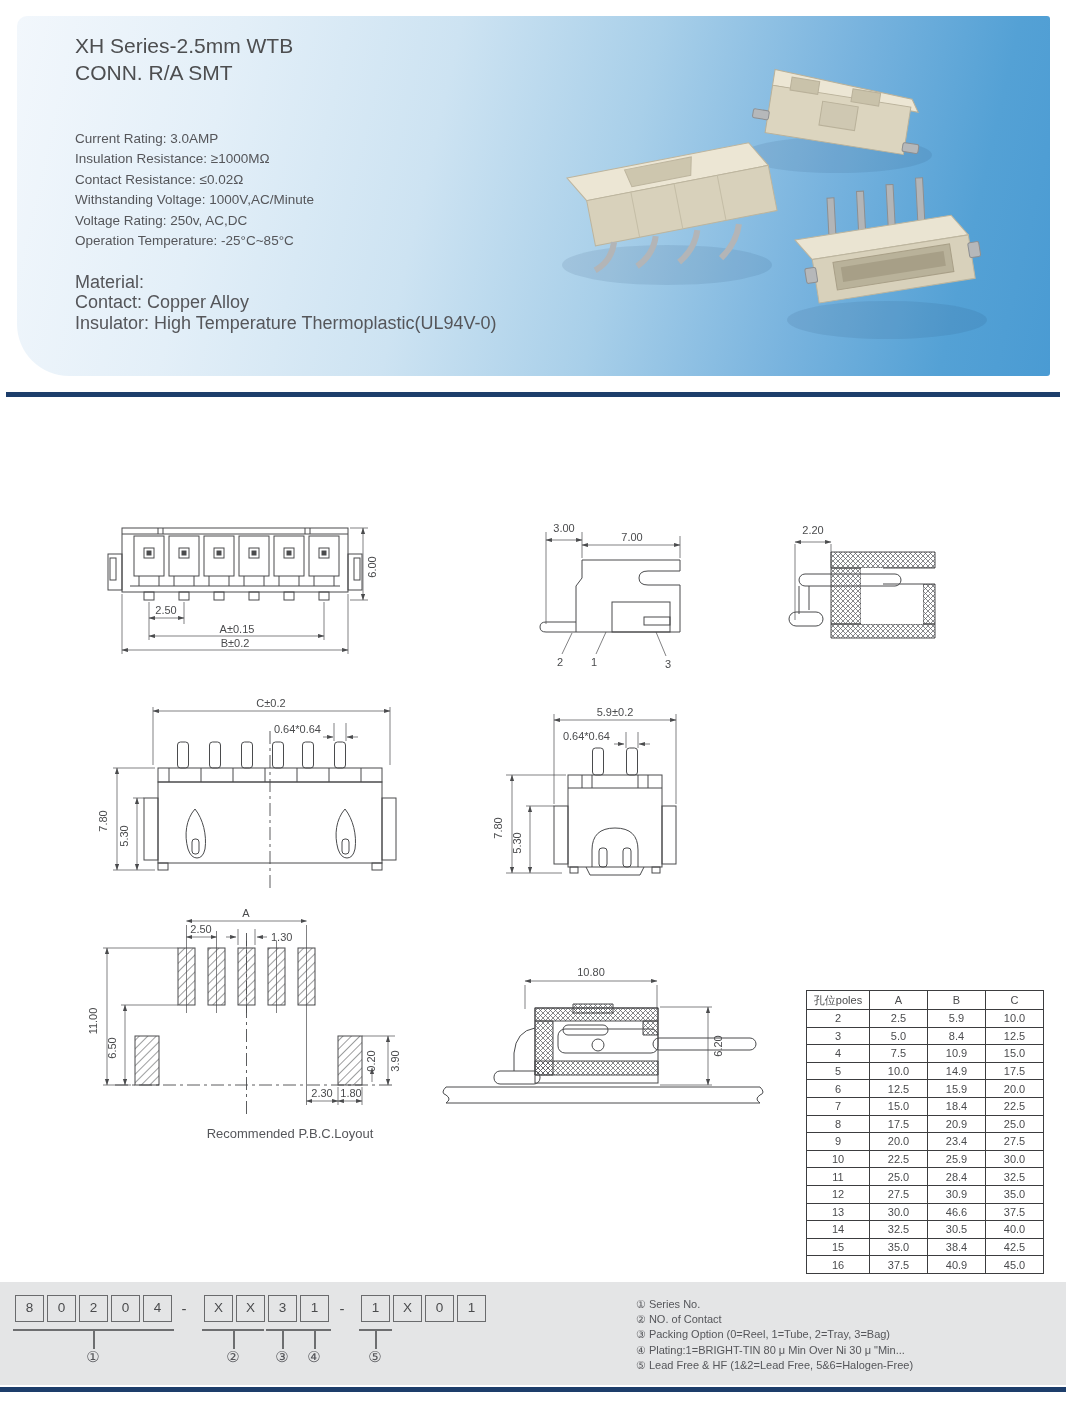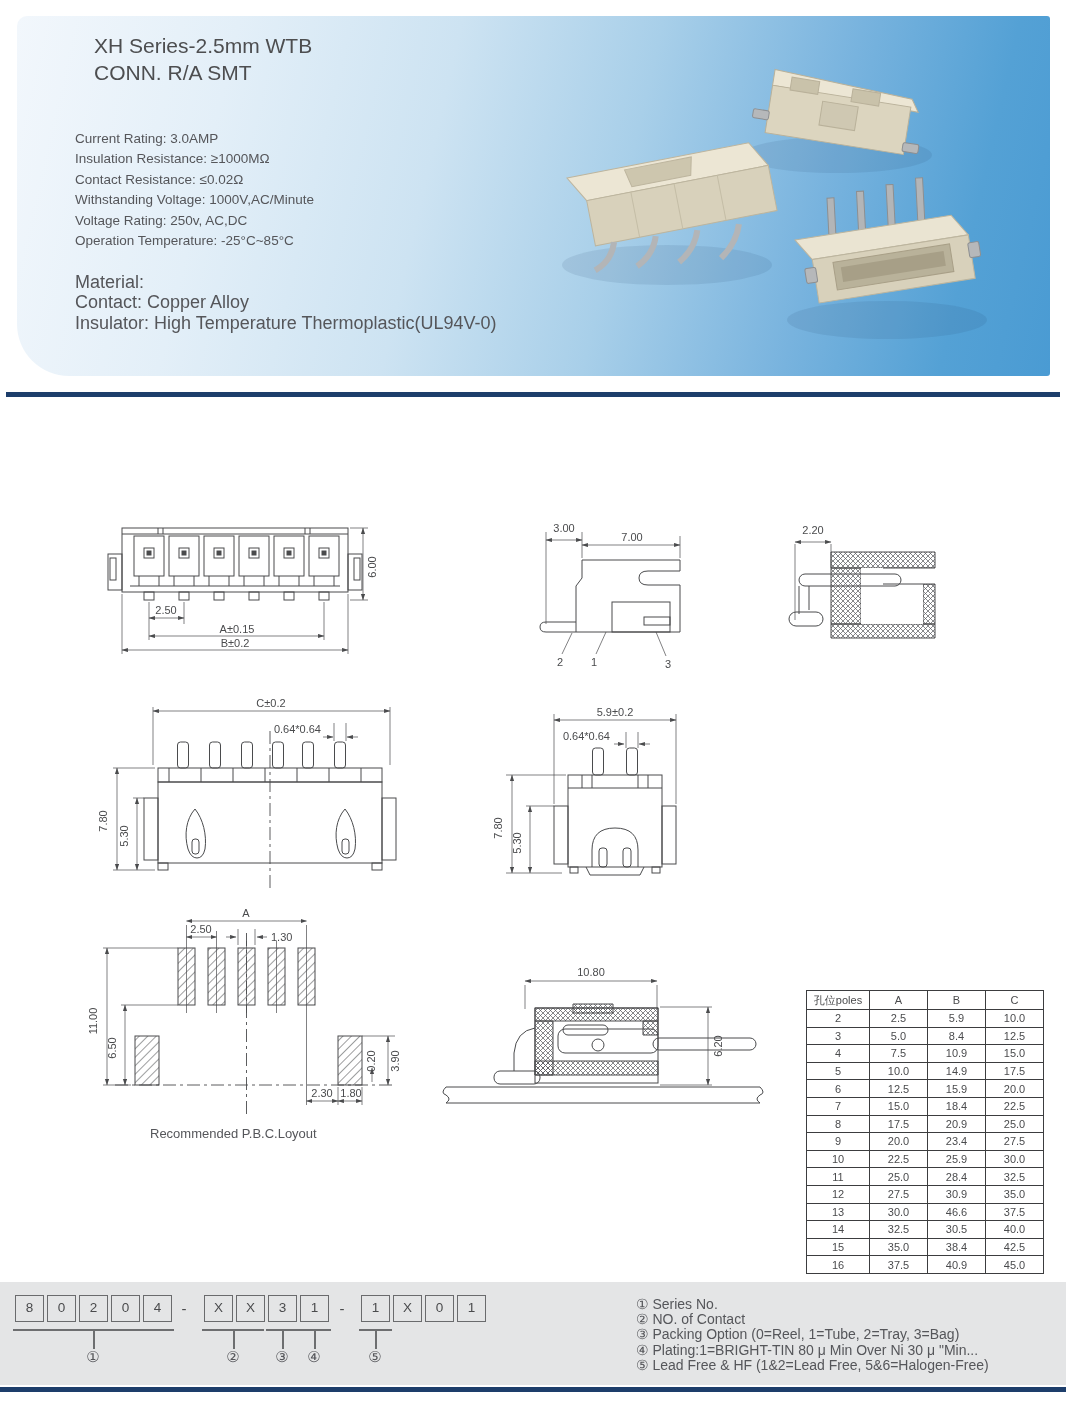--- a/index.html
+++ b/index.html
@@ -3,48 +3,48 @@
 <meta charset="utf-8">
 <style>
   html,body{margin:0;padding:0;background:#fff;}
   .page{position:relative;width:1066px;height:1401px;background:#fff;overflow:hidden;
         font-family:"Liberation Sans",sans-serif;color:#55565a;}
   .abs{position:absolute;}
   
   .card{position:absolute;left:17px;top:16px;width:1033px;height:360px;
         border-radius:10px 3px 3px 52px;
         background:linear-gradient(103deg,#f2f7fc 0%,#e3eff8 20%,#cde3f2 40%,#a8cfe9 58%,#78b3de 76%,#54a1d5 90%,#4a9bd3 100%);}
-  .title{position:absolute;left:58px;top:16px;font-size:21px;line-height:27px;color:#4d4e50;margin-left:19px;}
+  .title{position:absolute;left:58px;top:16px;font-size:21px;line-height:27px;color:#4d4e50;}
   .specs{position:absolute;left:58px;top:113px;font-size:13.5px;line-height:20.4px;color:#55565a;}
   .material{position:absolute;left:58px;top:256px;font-size:18px;line-height:20.4px;color:#55565a;}
   .rule{position:absolute;background:#1d3e6b;height:5px;}
   
   svg.draw{position:absolute;overflow:visible;}
   .ln{stroke:#4a4b4d;stroke-width:1;fill:none;}
   .lnthin{stroke:#4a4b4d;stroke-width:.7;fill:none;}
   .dt{font-family:"Liberation Sans",sans-serif;font-size:11px;fill:#4a4b4d;}
   .cl{stroke:#4a4b4d;stroke-width:.9;stroke-dasharray:13 4 3 4;fill:none;}
-  .caption{position:absolute;font-size:13px;color:#55565a;text-align:left;}
+  .caption{position:absolute;font-size:13px;color:#55565a;text-align:center;}
   
   .dim-table{position:absolute;left:806px;top:990px;border-collapse:collapse;background:#fff;
              font-size:11px;color:#4a4b4d;}
   .dim-table th,.dim-table td{border:1px solid #3c3d3f;font-weight:normal;text-align:center;
              padding:1px 3px;height:14.6px;}
   .dim-table th{height:16px;}
   .c-poles{width:56px}.c-a{width:51px}.c-b{width:51px}.c-c{width:51px}
   
   .pn-bar{position:absolute;left:0;top:1282px;width:1066px;height:103px;background:#e4e5e6;}
   .pn-box{position:absolute;top:13px;width:29px;height:27px;border:1.5px solid #6a6b6d;
           box-sizing:border-box;text-align:center;line-height:24px;font-size:13.5px;color:#4a4b4d;}
   .pn-dash{position:absolute;top:13px;width:12px;height:27px;line-height:27px;text-align:center;
            font-size:15px;color:#4a4b4d;}
   .pn-u{position:absolute;top:47px;height:2px;background:#6d6e70;}
   .pn-l{position:absolute;top:49px;width:1.5px;height:18px;background:#6d6e70;}
   .pn-c{position:absolute;top:66px;width:18px;text-align:center;font-size:15px;color:#55565a;}
-  .legend{position:absolute;left:636px;top:15px;font-size:14px;line-height:15.2px;color:#55565a;}
+  .legend{position:absolute;left:636px;top:15px;font-size:11px;line-height:15.2px;color:#55565a;}
 </style>
 </head>
 <body>
 
 <div class="page">
 
   <div class="card">
     <div class="title">
       <div>XH Series-2.5mm WTB</div>
       <div>CONN. R/A SMT</div>

